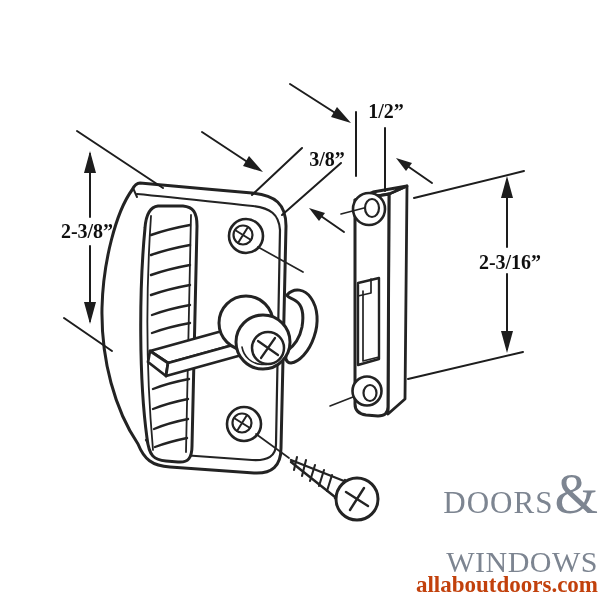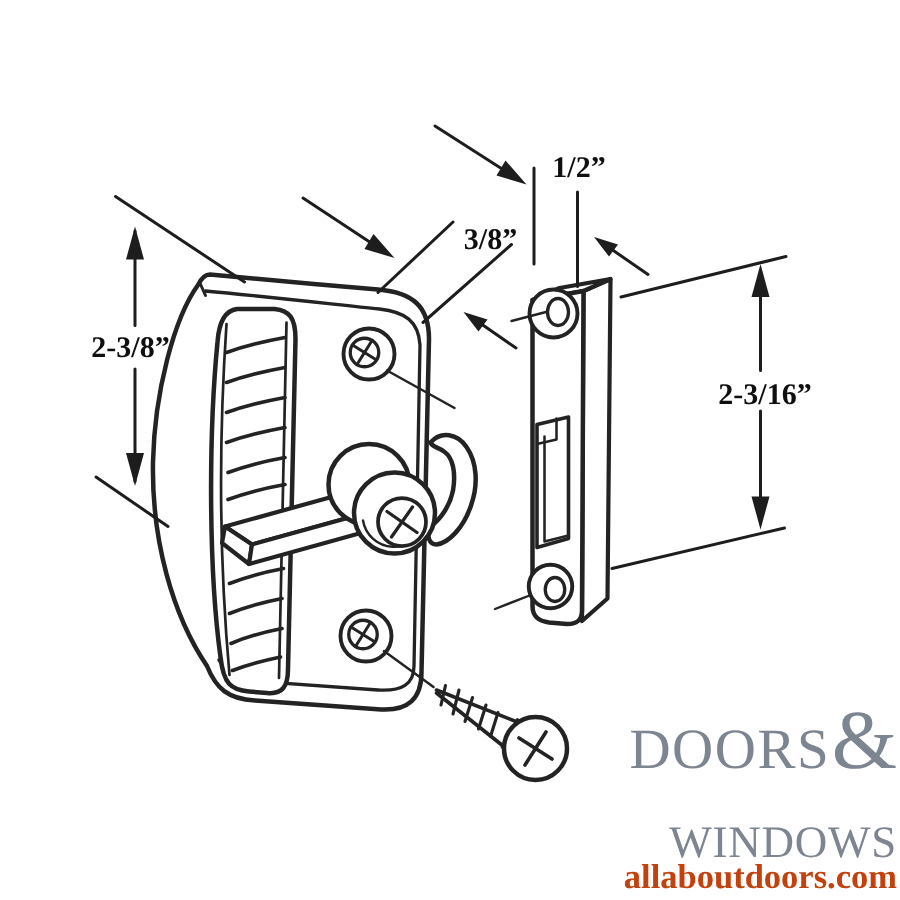--- a/index.html
+++ b/index.html
@@ -9,21 +9,21 @@
   .ink{stroke:#232323;fill:none;stroke-linecap:round;stroke-linejoin:round;}
   .fillw{fill:#ffffff;}
   .dim{stroke:#1d1d1d;stroke-width:2;fill:none;stroke-linecap:round;}
   .ah{fill:#1d1d1d;stroke:none;}
   .dimtext{font:bold 20px "Liberation Serif","DejaVu Serif",serif;fill:#0f0f0f;}
   
   .logo{position:absolute;right:2px;bottom:4px;text-align:right;color:#7d8591;line-height:1;}
   .logo-main{display:flex;align-items:flex-end;justify-content:flex-end;}
   .logo-left{display:flex;flex-direction:column;align-items:center;}
   .logo-allabout{font-size:14px;letter-spacing:3px;margin-bottom:1px;white-space:nowrap;}
-  .logo-doors{font-size:38px;line-height:0.72;letter-spacing:1px;margin-left:40px;}
+  .logo-doors{font-size:31px;line-height:0.72;letter-spacing:1px;margin-left:40px;}
   .logo-amp{font-size:56px;line-height:0.72;margin-left:1px;}
   .logo-windows{font-size:30px;line-height:0.82;letter-spacing:0.5px;white-space:nowrap;margin-top:35px;}
   .logo-url{font-size:23px;font-weight:bold;line-height:0.95;color:#c2410c;white-space:nowrap;}
 </style>
 </head>
 <body>
 
 <div class="stage">
 <svg width="600" height="600" viewBox="0 0 600 600">
 

